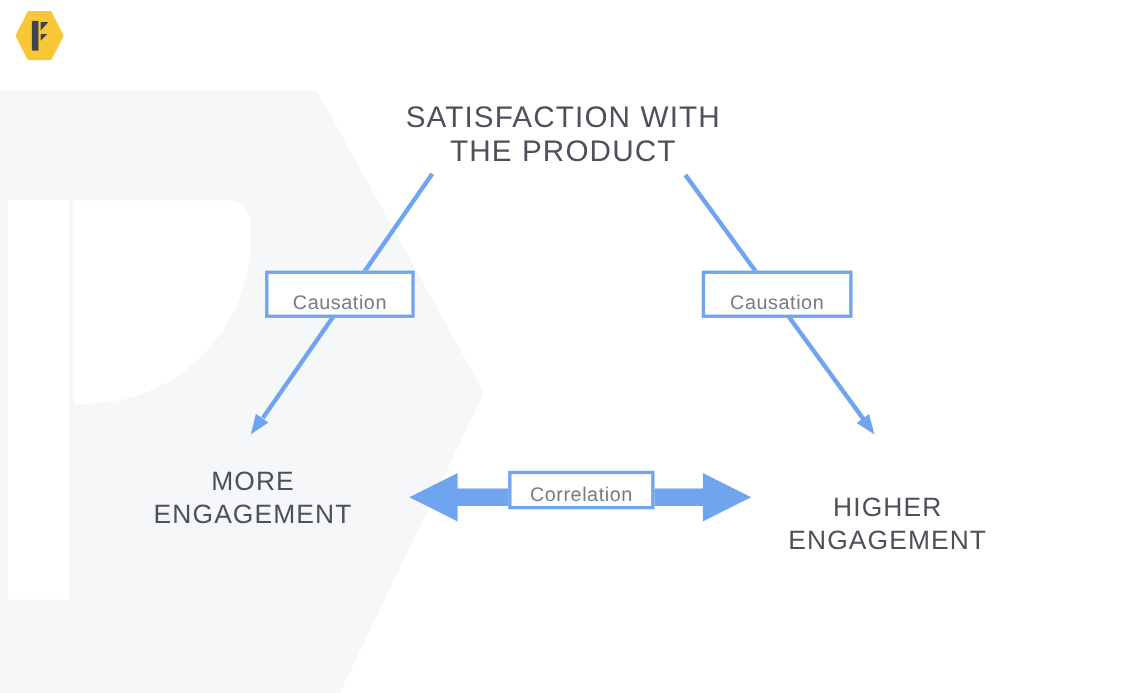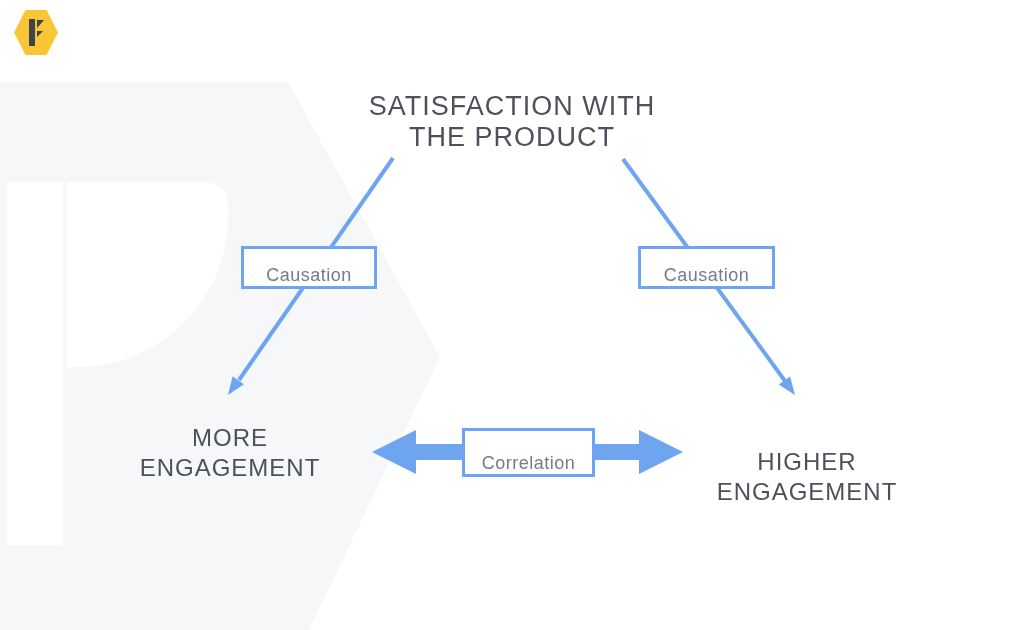--- a/index.html
+++ b/index.html
@@ -55,21 +55,21 @@
   .node-retention{left:657px;top:447px;width:300px;line-height:30px;}
 
   
   .edge-box{
     position:absolute;background:#ffffff;border:3px solid var(--accent-blue);
     display:flex;align-items:flex-end;justify-content:center;
     color:var(--label-text);font-size:18px;letter-spacing:0.5px;
   }
   .box-causation-left{left:241px;top:246px;width:136px;height:43px;}
   .box-causation-right{left:638px;top:246px;width:137px;height:43px;}
-  .box-correlation{left:462px;top:428px;width:133px;height:49px;}
+  .box-correlation{left:462px;top:428px;width:133px;height:35px;}
 </style>
 </head>
 <body>
 
 <div class="stage">
 
   <div class="bg-chevron"></div>
   <div class="wm-stem"></div>
   <div class="wm-bowl"></div>
 

